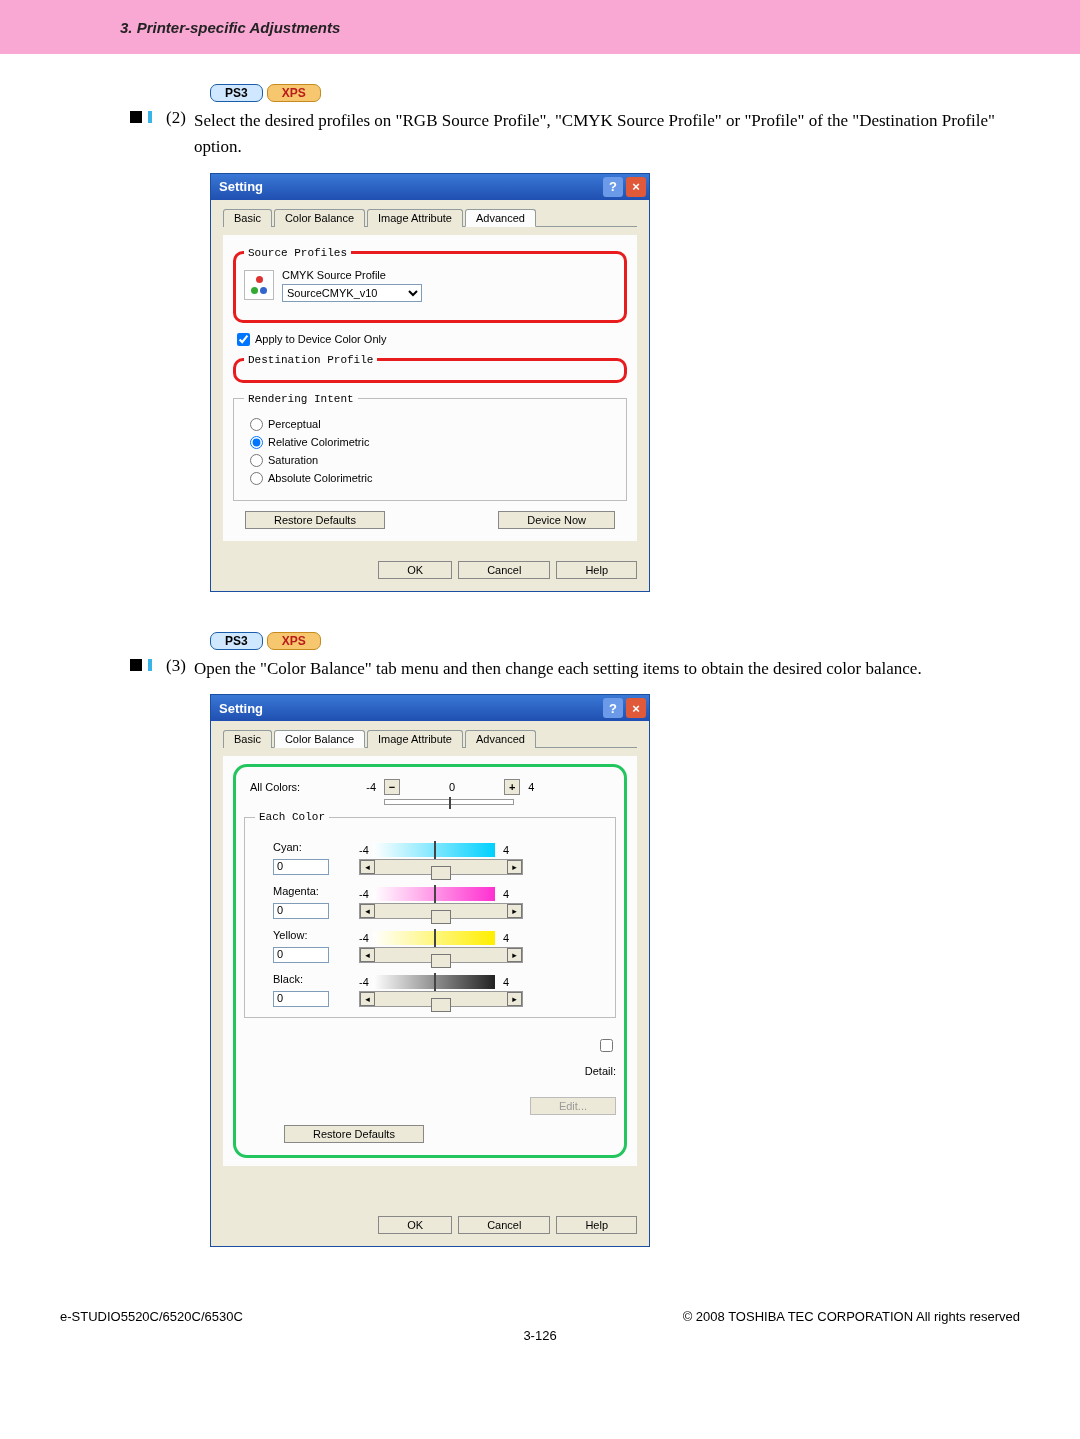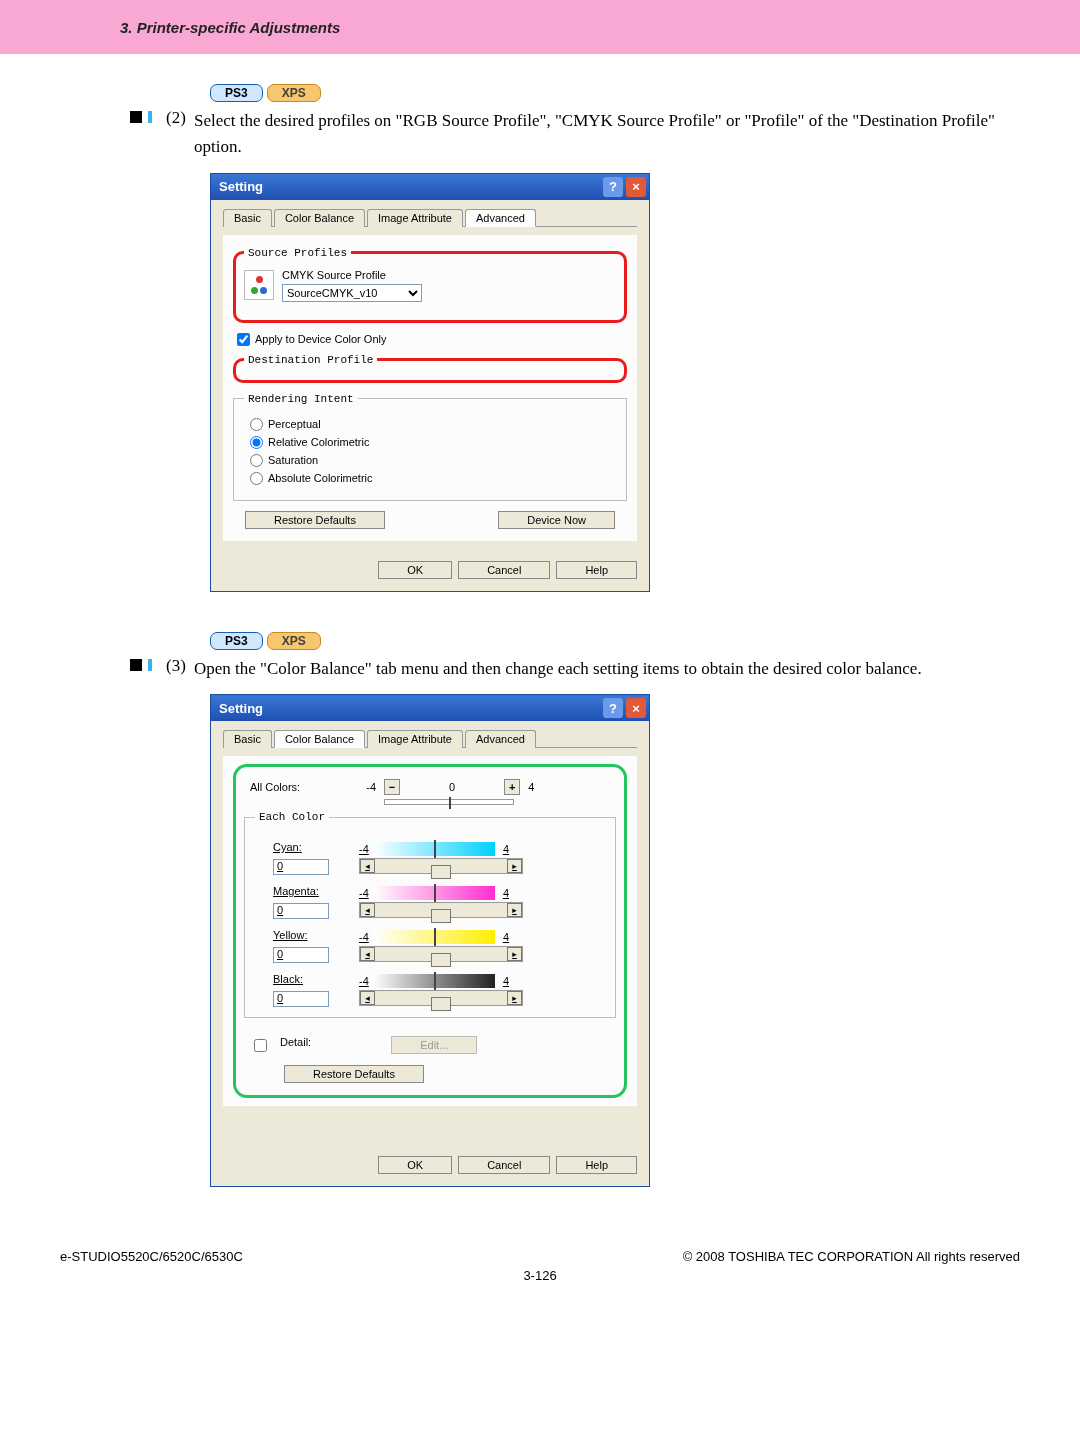--- a/index.html
+++ b/index.html
@@ -44,21 +44,21 @@
     text-align: right;
   }
   .badge-blue {
     background: #cfe8ff;
     border-color: #1a5da8;
     color: #000;
   }
   .badge-orange {
     background: #f6c76f;
     border-color: #c68a1e;
-    color: #404040;
+    color: #b91c1c;
   }
   .step-row {
     display: flex;
     align-items: flex-start;
     margin: 2px 0 0 70px;
   }
   .step-icons {
     display: flex;
     gap: 2px;
     margin-top: 3px;
@@ -220,23 +220,22 @@
     display: flex; align-items: center; justify-content: center;
     font-weight: bold; line-height: 1;
   }
   .big-track {
     width: 130px; height: 6px; background: #fff;
     border: 1px solid #999; position: relative;
   }
   .big-track .zero-tick { position: absolute; left: 50%; top: -3px; width: 2px; height: 12px; background: #444; }
 
   .cb-row {
-    display: flex; align-items: center;
+    display: flex; align-items: flex-end;
     margin: 10px 0 0 18px;
-    text-decoration: underline;
   }
   .cb-labelcol { width: 86px; }
   .cb-labelcol .cname { margin-bottom: 6px; }
   .cb-valbox {
     width: 56px; height: 16px; background: #fff;
     border: 1px solid #7f9db9; padding: 0 3px;
     font-size: 11px;
   }
   .cb-slidercol { display: flex; flex-direction: column; }
   .grad-bar {
@@ -267,22 +266,23 @@
     font-size: 9px; line-height: 1;
   }
   .scroll-track { flex: 1; background: #ece9d8; position: relative; }
   .thumb {
     position: absolute; left: calc(50% - 10px); top: -1px;
     width: 20px; height: 14px; background: #ece9d8;
     border: 1px solid #777;
   }
 
   .detail-row {
-    display: flex; align-items: flex-start; gap: 10px;
+    display: flex; align-items: flex-end; gap: 10px;
     margin: 18px 0 10px 6px;
+    flex-direction: column;
   }
   .detail-row .btn[disabled] { color: #999; border-color: #bbb; }
   .restore-only {
     margin: 6px 0 0 40px;
   }
   .cb-panel-inner {
     border: 3px solid #22c55e;
     border-radius: 14px;
     padding: 6px 8px 12px 8px;
     background: transparent;

